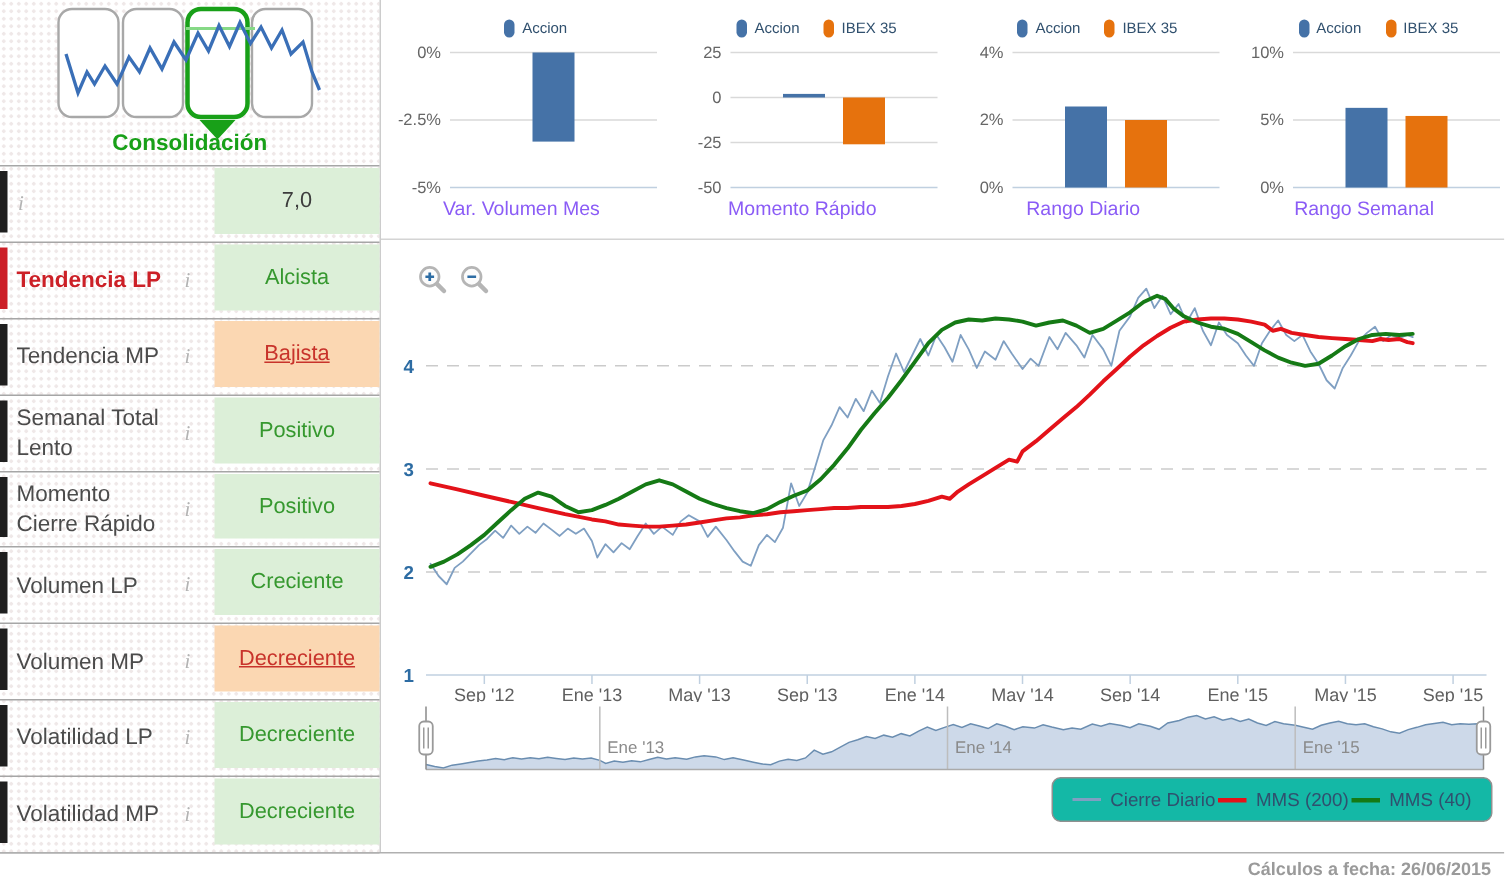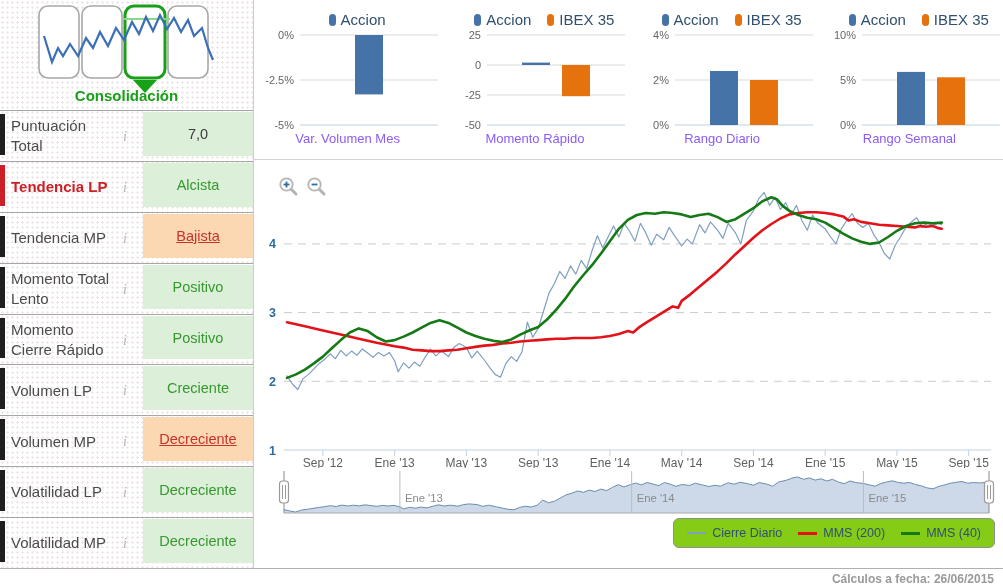--- a/index.html
+++ b/index.html
@@ -26,31 +26,31 @@
   .row-value{position:absolute;right:0;top:1px;bottom:5px;width:110px;
       display:flex;align-items:center;justify-content:center;font-size:14.5px;}
   .row-value.good{background:#dcefd8;}
   .row-value.bad{background:#fbd7b2;}
   .vt-dark{color:#3c3c3c;} .vt-good{color:#36982f;} .vt-bad{color:#c8332b;text-decoration:underline;}
   
   .right-panel{position:absolute;top:0;left:254px;width:749px;height:568px;background:#fff;}
   .mini-charts{position:absolute;top:3px;left:0;right:0;height:156px;border-bottom:1px solid #d4d4d4;
       display:flex;}
   .mini-cell{flex:1;display:flex;flex-direction:column;align-items:center;padding-top:8px;}
-  .mini-legend{height:16px;display:flex;gap:16px;align-items:flex-start;font-size:15px;color:#30506e;margin-left:19px;}
+  .mini-legend{height:16px;display:flex;gap:16px;align-items:center;font-size:10px;color:#30506e;margin-left:19px;}
   .legend-item{display:flex;align-items:center;gap:5px;cursor:pointer;}
   .legend-marker{width:7px;height:12px;border-radius:3.5px;display:inline-block;}
   .mini-title{font-size:13px;color:#8b5cf6;margin-top:0px;}
   .chart-zone{position:absolute;top:160px;left:0;right:0;bottom:0;}
   .zoom-buttons{position:absolute;top:16px;left:24px;display:flex;gap:7px;}
   .zoom-buttons svg{cursor:pointer;}
   #main-chart{position:absolute;top:0;left:0;}
   #navigator{position:absolute;top:308px;left:0;}
   .chart-legend{position:absolute;top:358px;right:8px;height:28px;border:1px solid #909090;border-radius:6px;
-      background:#84cc16;display:flex;align-items:center;gap:16px;padding:0 13px;font-size:12.5px;color:#30506e;}
+      background:#14b8a6;display:flex;align-items:center;gap:2px;padding:0 13px;font-size:12.5px;color:#30506e;}
   .clegend-item{display:flex;align-items:center;gap:6px;cursor:pointer;}
   .clegend-line{width:19px;display:inline-block;}
   
   .footer{position:absolute;top:568px;left:0;right:0;height:19px;border-top:1px solid #b0b0b0;
       text-align:right;padding-right:9px;padding-top:3px;font-size:12px;color:#9a9a9a;box-sizing:border-box;font-weight:bold;}
 </style>
 </head>
 <body>
 
 <div class="app">
@@ -67,21 +67,20 @@
         </g>
         <line x1="88" y1="15" x2="134" y2="15" stroke="#86d986" stroke-width="2"></line>
         <polyline fill="none" stroke="#3a6fb7" stroke-width="2.2" points="8,32 16,58 22,44 27,52 34,40 42,52 50,34 57,44 64,28 72,42 80,24 88,36 96,18 103,30 110,13 117,27 124,11 131,25 138,14 145,28 152,16 158,32 166,24 172,44 177,56"></polyline>
         <polygon points="97,76 121,76 109,89" fill="#18a018"></polygon>
       </svg>
       <div class="pattern-label">Consolidación</div>
     </div>
     <div class="score-rows" id="score-rows">
         <div class="row">
           <span class="row-accent"></span>
-          <div class="row-label">Puntuación Total</div>
           <div class="row-info"><span class="info-icon">i</span></div>
           <div class="row-value good">
             <span class="vt-dark">7,0</span>
           </div>
         </div>
         <div class="row">
           <span class="row-accent red"></span>
           <div class="row-label red">Tendencia LP</div>
           <div class="row-info"><span class="info-icon">i</span></div>
           <div class="row-value good">
@@ -91,21 +90,21 @@
         <div class="row">
           <span class="row-accent"></span>
           <div class="row-label">Tendencia MP</div>
           <div class="row-info"><span class="info-icon">i</span></div>
           <div class="row-value bad">
             <span class="vt-bad">Bajista</span>
           </div>
         </div>
         <div class="row">
           <span class="row-accent"></span>
-          <div class="row-label">Momento Total Lento</div>
+          <div class="row-label">Semanal Total Lento</div>
           <div class="row-info"><span class="info-icon">i</span></div>
           <div class="row-value good">
             <span class="vt-good">Positivo</span>
           </div>
         </div>
         <div class="row">
           <span class="row-accent"></span>
           <div class="row-label">Momento Cierre Rápido</div>
           <div class="row-info"><span class="info-icon">i</span></div>
           <div class="row-value good">

